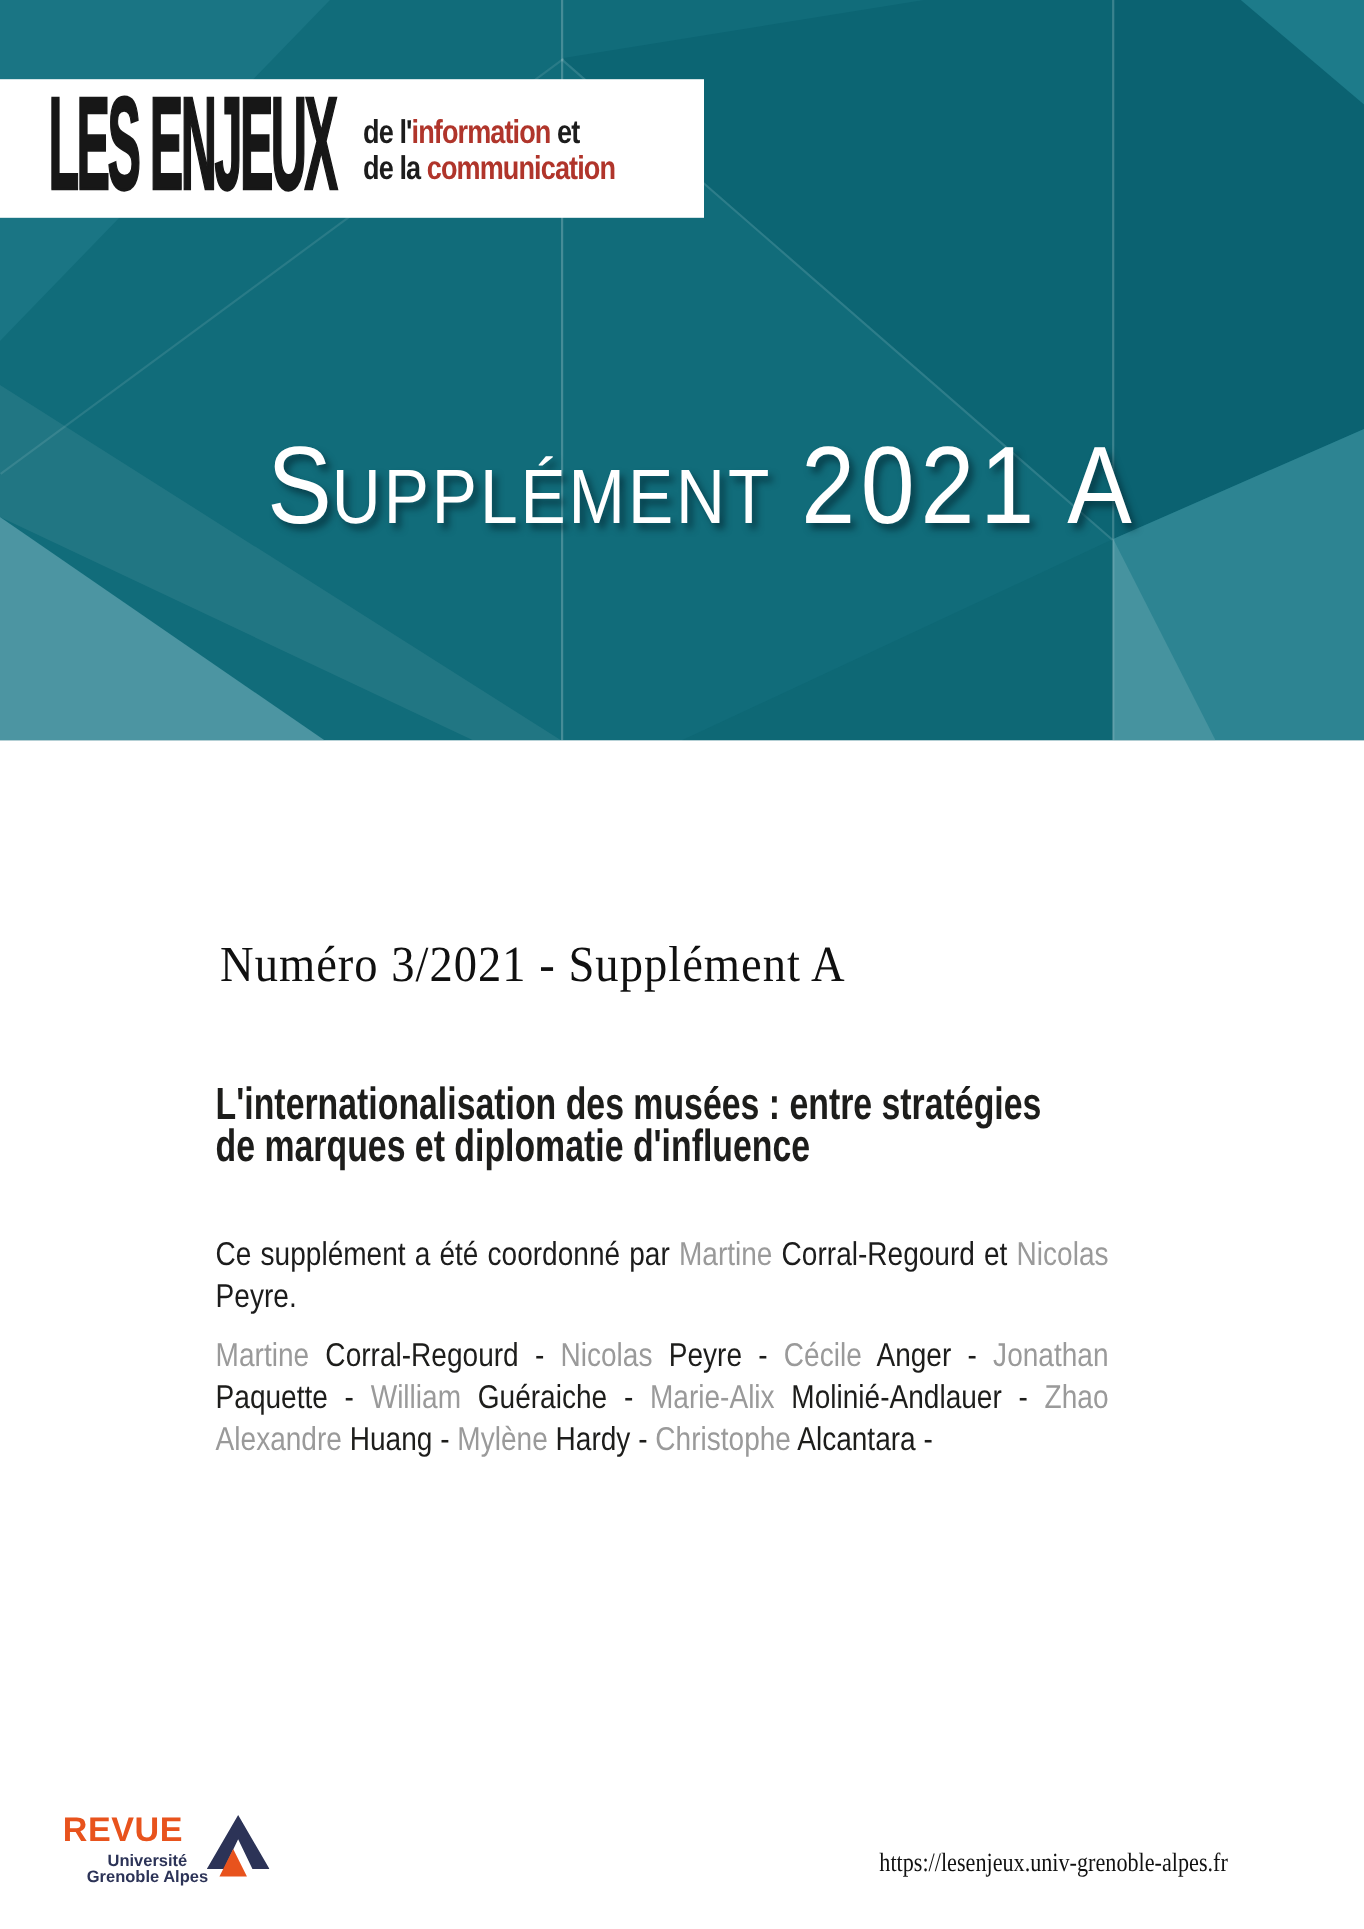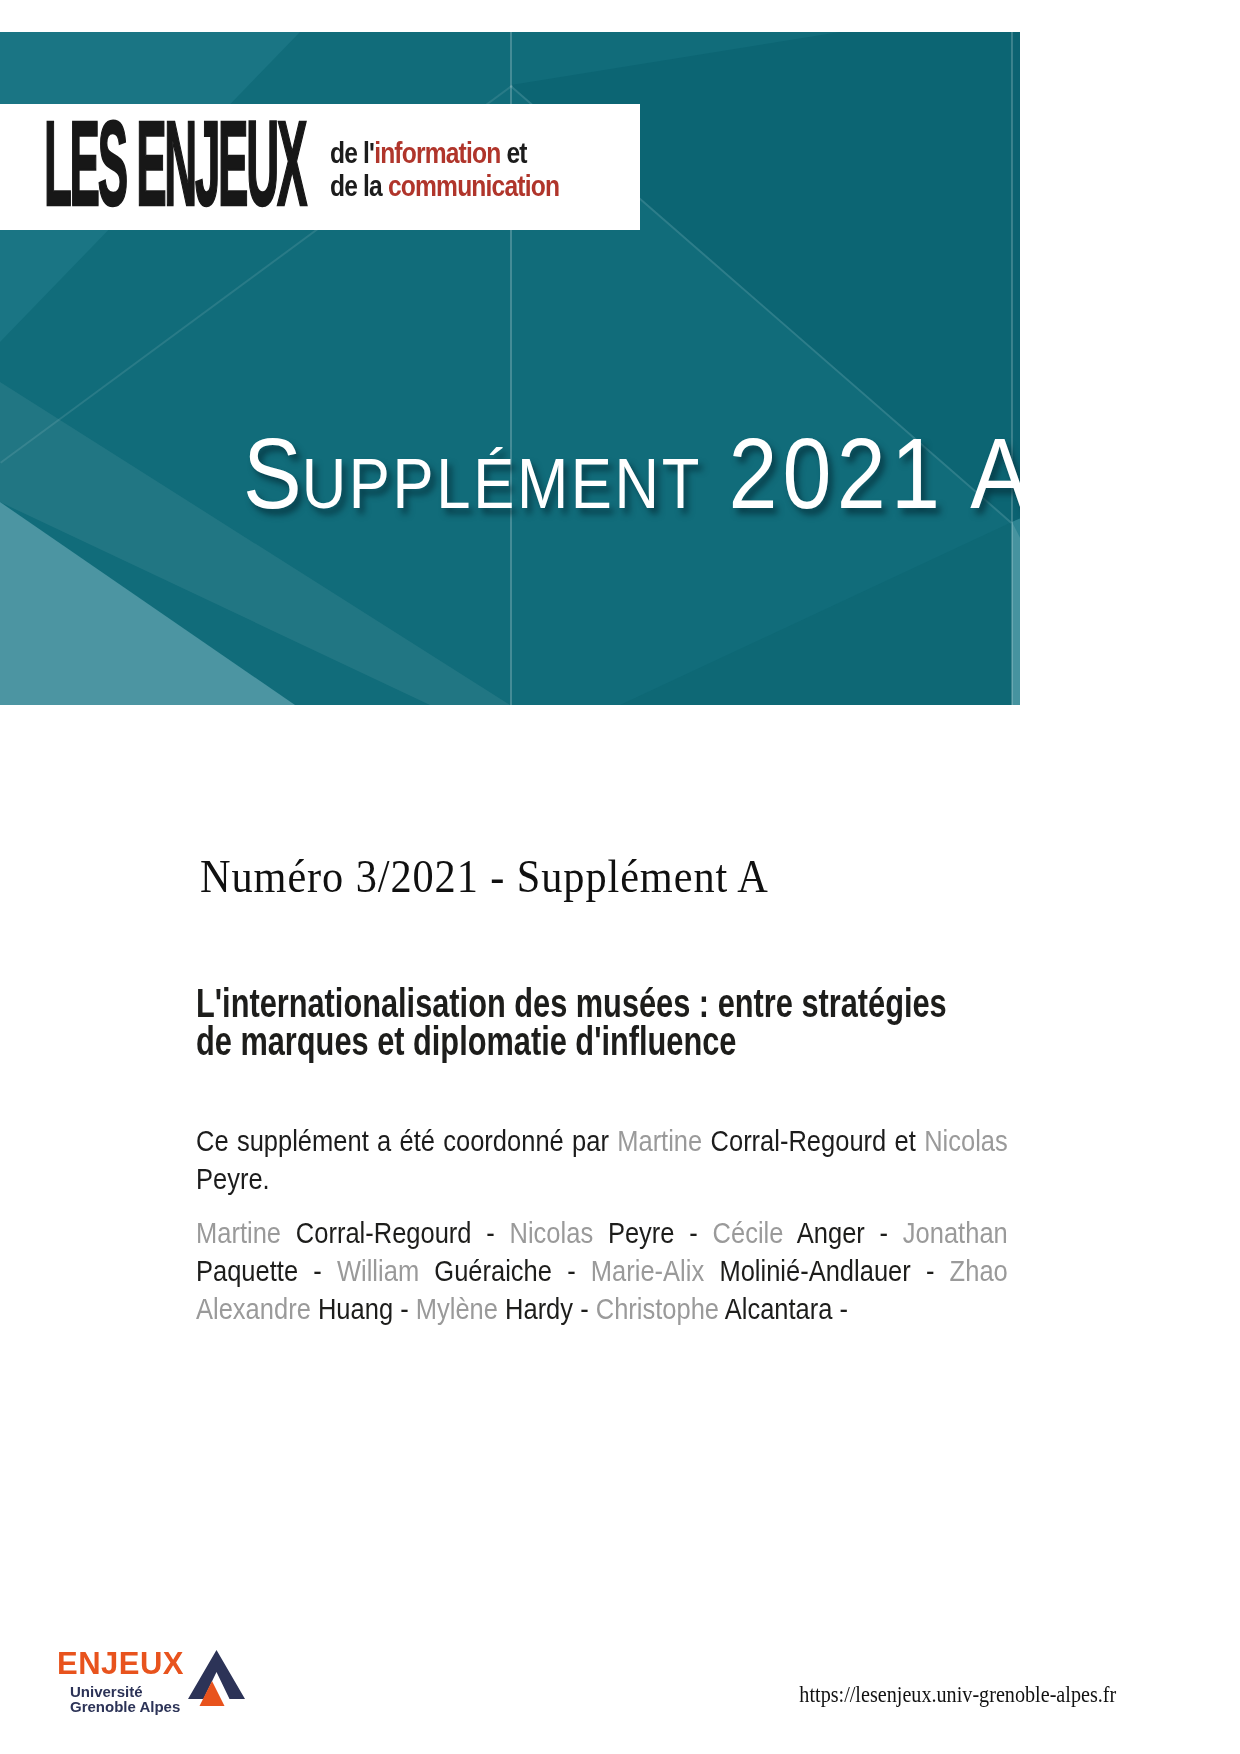--- a/index.html
+++ b/index.html
@@ -1,20 +1,20 @@
 <!DOCTYPE html>
 <html><head>
 <meta charset="utf-8">
 <style>
   html,body{margin:0;padding:0;background:#e8e8e8;}
   .page{position:relative;width:1240px;height:1754px;margin:0 auto;background:#ffffff;
         font-family:"Liberation Sans",sans-serif;overflow:hidden;}
 
   
-  .hero-header{position:absolute;left:0;top:0;width:1020px;height:673px;background:#116c7a;overflow:hidden;margin-top:32px;}
+  .hero-header{position:absolute;left:0;top:0;width:1240px;height:673px;background:#116c7a;overflow:hidden;}
   .facet{position:absolute;left:0;top:0;width:1240px;height:673px;}
   .f-left-top    {background:#1a7584;clip-path:polygon(0px 0px,300px 0px,0px 310px);}
   .f-mid-dark    {background:#0c6573;clip-path:polygon(511px 53px,840px 0px,1012px 0px,1012px 490px);}
   .f-mid-bottom  {background:#0e6875;clip-path:polygon(1012px 490px,1012px 673px,620px 673px);}
   .f-right-top   {background:#0b6271;clip-path:polygon(1012px 0px,1240px 0px,1240px 390px,1012px 490px);}
   .f-right-corner{background:#1d7b8a;clip-path:polygon(1128px 0px,1240px 0px,1240px 95px);}
   .f-right-low   {background:#2d8492;clip-path:polygon(1012px 490px,1240px 390px,1240px 673px,1012px 673px);}
   .f-right-bright{background:#46939f;clip-path:polygon(1012px 490px,1105px 673px,1012px 673px);}
   .f-left-mid    {background:rgba(255,255,255,0.07);clip-path:polygon(0px 350px,0px 470px,430px 673px,510px 673px);}
   .f-left-bright {background:#4c95a2;clip-path:polygon(0px 470px,295px 673px,0px 673px);}
@@ -59,21 +59,21 @@
   .coordination{position:absolute;left:196px;top:1122px;width:955px;margin:0;font-size:30px;line-height:38px;
                 color:#1d1d1b;text-align:justify;transform:scaleX(0.85);transform-origin:left top;}
   .authors{position:absolute;left:196px;top:1214px;width:955px;margin:0;font-size:30px;line-height:38px;
            color:#1d1d1b;text-align:justify;transform:scaleX(0.85);transform-origin:left top;}
   .name-first{color:#9a9a9a;} .name-last{color:#1d1d1b;}
 
   
   .gresec-wordmark{position:absolute;left:57px;top:1648px;font-size:31px;line-height:32px;font-weight:700;
                    color:#e8531d;letter-spacing:0.5px;}
   .gresec-mountain{position:absolute;left:188px;top:1650px;}
-  .university-label{position:absolute;left:70px;top:1684px;width:128px;
+  .university-label{position:absolute;left:70px;top:1684px;width:128px;text-align:center;
                     font-size:15px;line-height:15px;font-weight:700;color:#2c3357;}
   .site-url{position:absolute;right:124px;top:1680px;font-family:"Liberation Serif",serif;
             font-size:24px;line-height:28px;color:#111111;white-space:nowrap;
             transform:scaleX(0.84);transform-origin:right top;}
 </style>
 </head>
 <body>
 
 <div class="page">
 
@@ -107,21 +107,21 @@
 
 
   <main>
     <h2 class="issue-heading">Numéro 3/2021 - Supplément A</h2>
     <h1 class="dossier-title">L'internationalisation des musées : entre stratégies<br>de marques et diplomatie d'influence</h1>
     <p class="coordination"><span class="seg-dark">Ce supplément a été coordonné par </span><span class="seg-gray">Martine</span><span class="seg-dark"> Corral-Regourd et </span><span class="seg-gray">Nicolas</span><span class="seg-dark"> Peyre.</span></p>
     <p class="authors"><span class="name-first">Martine </span><span class="name-last">Corral-Regourd</span><span class="name-last"> - </span><span class="name-first">Nicolas </span><span class="name-last">Peyre</span><span class="name-last"> - </span><span class="name-first">Cécile </span><span class="name-last">Anger</span><span class="name-last"> - </span><span class="name-first">Jonathan </span><span class="name-last">Paquette</span><span class="name-last"> - </span><span class="name-first">William </span><span class="name-last">Guéraiche</span><span class="name-last"> - </span><span class="name-first">Marie-Alix </span><span class="name-last">Molinié-Andlauer</span><span class="name-last"> - </span><span class="name-first">Zhao Alexandre </span><span class="name-last">Huang</span><span class="name-last"> - </span><span class="name-first">Mylène </span><span class="name-last">Hardy</span><span class="name-last"> - </span><span class="name-first">Christophe </span><span class="name-last">Alcantara</span><span class="name-last"> -</span></p>
   </main>
 
   <footer>
-    <span class="gresec-wordmark">ENJEUX</span>
+    <span class="gresec-wordmark">REVUE</span>
     <svg class="gresec-mountain" width="57" height="57" viewBox="0 0 57 57">
       <path d="M28.5 0 L57 49 L41.5 49 L28.5 22 L15.5 49 L0 49 Z" fill="#2c3357"></path>
       <path d="M24 31 L36.5 56 L11.5 56 Z" fill="#e8531d"></path>
     </svg>
     <div class="university-label">Université<br>Grenoble Alpes</div>
     <div class="site-url">https://lesenjeux.univ-grenoble-alpes.fr</div>
   </footer>
 
 </div>
 

